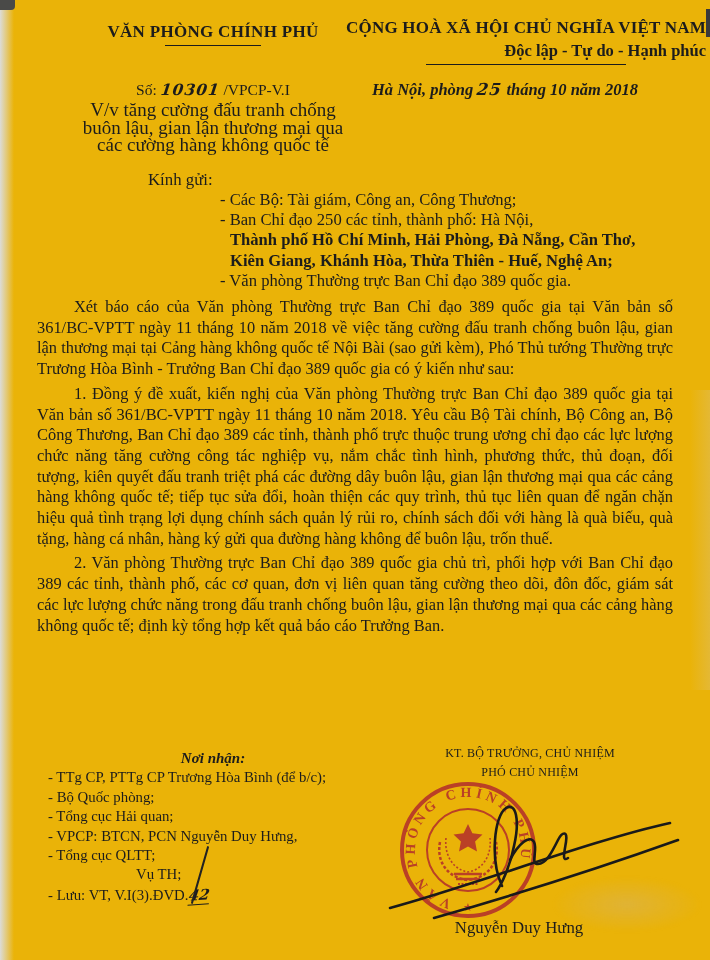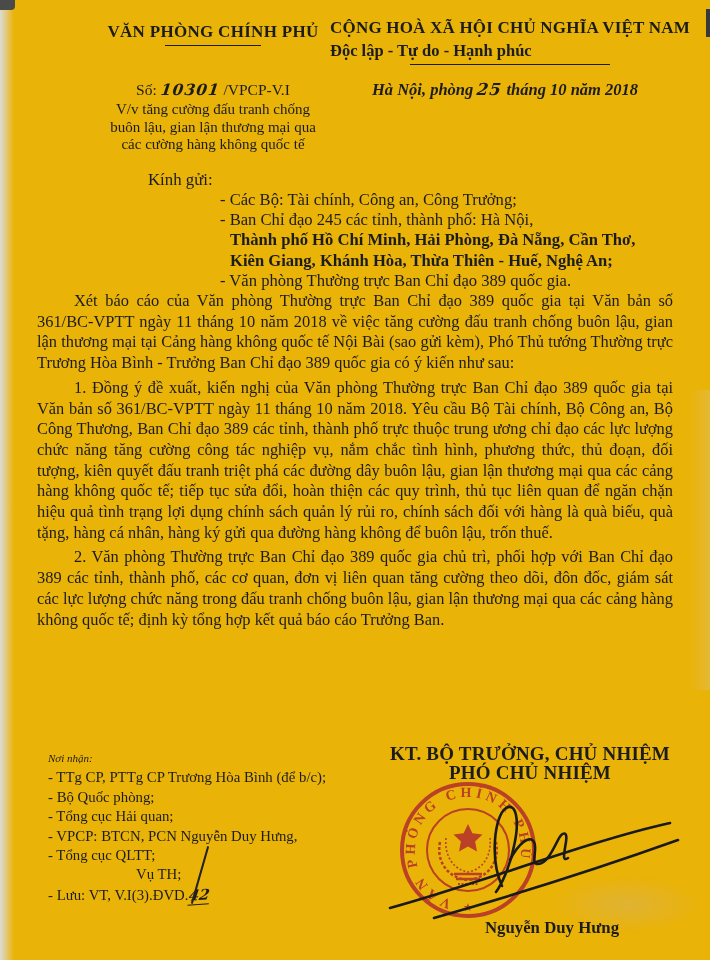--- a/index.html
+++ b/index.html
@@ -17,57 +17,57 @@
   .stain{position:absolute;right:8px;bottom:28px;width:150px;height:55px;
     background:radial-gradient(ellipse at center,rgba(205,180,140,.35),rgba(205,180,140,0) 70%);
     filter:blur(2px);}
   .stain2{position:absolute;right:0;top:390px;width:20px;height:300px;
     background:linear-gradient(270deg,rgba(210,200,185,.25),rgba(210,200,185,0));}
 
   
   .hdr-left{position:absolute;left:88px;top:22px;width:250px;text-align:center;}
   .org{font-weight:bold;font-size:17px;letter-spacing:.3px;}
   .org-rule{width:96px;height:0;border-bottom:1.6px solid #1c1c1c;margin:3px auto 0 auto;}
-  .hdr-right{position:absolute;left:330px;top:18px;width:360px;text-align:left;}
+  .hdr-right{position:absolute;left:346px;top:18px;width:360px;text-align:right;}
   .country{font-weight:bold;font-size:17px;letter-spacing:.2px;}
   .motto{font-weight:bold;font-size:16.5px;margin-top:3px;}
   .motto-rule{width:200px;height:0;border-bottom:1.6px solid #1c1c1c;margin:3px auto 0 auto;}
 
   .so-line{position:absolute;left:88px;top:80px;width:250px;text-align:center;font-size:15.5px;}
   .hand{font-family:"DejaVu Serif",serif;font-style:italic;font-weight:bold;
     display:inline-block;transform:skewX(-7deg);letter-spacing:1px;}
   .subject{position:absolute;left:78px;top:101px;width:270px;text-align:center;
-    font-size:15px;line-height:17.6px;}
+    font-size:19px;line-height:17.6px;}
   .date-line{position:absolute;left:340px;top:80px;width:330px;text-align:center;
     font-style:italic;font-weight:600;font-size:16.5px;}
 
   
   .kinhgui{position:absolute;left:148px;top:170px;font-size:16.8px;}
   .recips{position:absolute;left:220px;top:190px;width:440px;font-size:16.6px;line-height:20.2px;}
   .recips .cont{padding-left:10px;font-weight:bold;}
 
   
-  .docbody{position:absolute;left:37px;top:291px;width:636px;
+  .docbody{position:absolute;left:37px;top:297px;width:636px;
     font-size:16.4px;line-height:20.7px;text-align:justify;}
   .docbody p{margin:0 0 4px 0;text-indent:37px;}
 
   
   .noinhan{position:absolute;left:48px;top:749px;width:330px;font-size:14.8px;line-height:19.4px;}
-  .noinhan .lbl{font-weight:normal;font-style:italic;font-size:11px;}
+  .noinhan .lbl{font-weight:bold;font-style:italic;font-size:15px;text-align:center;}
   .noinhan .cont{padding-left:88px;font-family:Liberation Serif, serif;}
   .luu-hand{font-family:"DejaVu Serif",serif;font-style:italic;font-weight:bold;
     display:inline-block;transform:skewX(-12deg) rotate(-4deg);border-bottom:1.5px solid #1c1c1c;}
   .pen-slash{position:absolute;left:199px;top:845px;width:2px;height:60px;
     background:#222;transform:rotate(16deg);border-radius:2px;}
 
   
   .sign-block{position:absolute;left:380px;top:744px;width:300px;text-align:center;}
-  .sg-title{font-weight:bold;font-size:19px;line-height:19px;letter-spacing:.2px;}
-  .signer-name{position:absolute;left:412px;top:918px;width:280px;text-align:center;
-    font-weight:bold;font-size:16.8px;}
+  .sg-title{font-weight:normal;font-size:12px;line-height:19px;letter-spacing:.2px;}
+  .signer-name{position:absolute;left:379px;top:918px;width:280px;text-align:center;
+    font-weight:normal;font-size:16.8px;}
 
   .seal-wrap{position:absolute;left:396px;top:778px;width:144px;height:144px;opacity:.9;}
   .sig-wrap{position:absolute;left:382px;top:768px;width:300px;height:160px;}
 </style>
 </head>
 <body>
 
 <div class="page">
 
   <div class="edge-shade-left"></div>
@@ -100,22 +100,22 @@
   </div>
 
   <div class="date-line">
     <span>Hà Nội, phòng</span>
     <span class="hand">25</span>
     <span>tháng 10 năm 2018</span>
   </div>
 
   <div class="kinhgui">Kính gửi:</div>
   <div class="recips">
-    <div>- Các Bộ: Tài chính, Công an, Công Trưởng;</div>
-    <div>- Ban Chỉ đạo 245 các tỉnh, thành phố: Hà Nội,</div>
+    <div>- Các Bộ: Tài giám, Công an, Công Thương;</div>
+    <div>- Ban Chỉ đạo 250 các tỉnh, thành phố: Hà Nội,</div>
     <div class="cont">Thành phố Hồ Chí Minh, Hải Phòng, Đà Nẵng, Cần Thơ,</div>
     <div class="cont">Kiên Giang, Khánh Hòa, Thừa Thiên - Huế, Nghệ An;</div>
     <div>- Văn phòng Thường trực Ban Chỉ đạo 389 quốc gia.</div>
   </div>
 
   <div class="docbody">
     <p>Xét báo cáo của Văn phòng Thường trực Ban Chỉ đạo 389 quốc gia tại Văn bản số 361/BC-VPTT ngày 11 tháng 10 năm 2018 về việc tăng cường đấu tranh chống buôn lậu, gian lận thương mại tại Cảng hàng không quốc tế Nội Bài (sao gửi kèm), Phó Thủ tướng Thường trực Trương Hòa Bình - Trưởng Ban Chỉ đạo 389 quốc gia có ý kiến như sau:</p>
     <p>1. Đồng ý đề xuất, kiến nghị của Văn phòng Thường trực Ban Chỉ đạo 389 quốc gia tại Văn bản số 361/BC-VPTT ngày 11 tháng 10 năm 2018. Yêu cầu Bộ Tài chính, Bộ Công an, Bộ Công Thương, Ban Chỉ đạo 389 các tỉnh, thành phố trực thuộc trung ương chỉ đạo các lực lượng chức năng tăng cường công tác nghiệp vụ, nắm chắc tình hình, phương thức, thủ đoạn, đối tượng, kiên quyết đấu tranh triệt phá các đường dây buôn lậu, gian lận thương mại qua các cảng hàng không quốc tế; tiếp tục sửa đổi, hoàn thiện các quy trình, thủ tục liên quan để ngăn chặn hiệu quả tình trạng lợi dụng chính sách quản lý rủi ro, chính sách đối với hàng là quà biếu, quà tặng, hàng cá nhân, hàng ký gửi qua đường hàng không để buôn lậu, trốn thuế.</p>
     <p>2. Văn phòng Thường trực Ban Chỉ đạo 389 quốc gia chủ trì, phối hợp với Ban Chỉ đạo 389 các tỉnh, thành phố, các cơ quan, đơn vị liên quan tăng cường theo dõi, đôn đốc, giám sát các lực lượng chức năng trong đấu tranh chống buôn lậu, gian lận thương mại qua các cảng hàng không quốc tế; định kỳ tổng hợp kết quả báo cáo Trưởng Ban.</p>
   </div>

